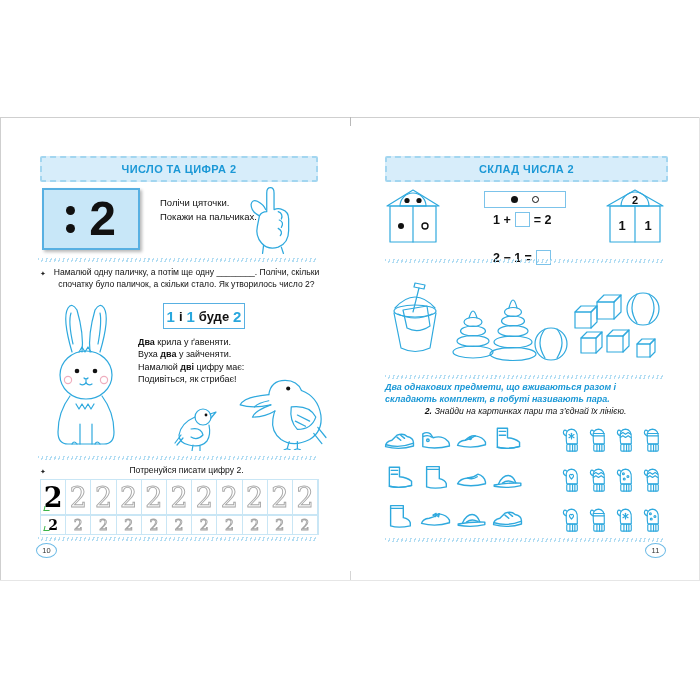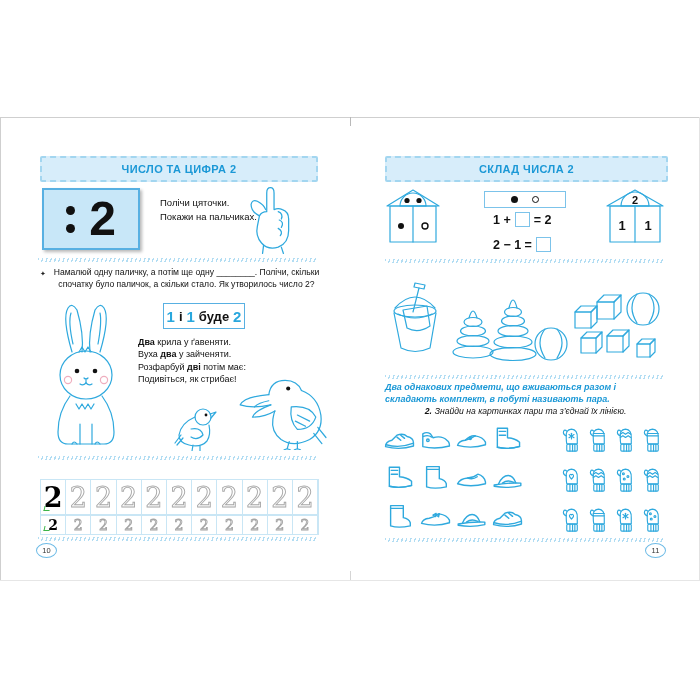--- a/index.html
+++ b/index.html
@@ -118,21 +118,21 @@
     <span class="blue">1</span>
     <span>і</span>
     <span class="blue">1</span>
     <span>буде</span>
     <span class="blue">2</span>
   </div>
 
   <div class="abs poem" style="left:138px;top:336px;width:150px;">
     <div><span></span><b>Два</b><span> крила у ґавеняти.</span></div>
     <div><span>Вуха </span><b>два</b><span> у зайченяти.</span></div>
-    <div><span>Розфарбуй </span><b>дві</b><span> потім має:</span></div>
+    <div><span>Намалюй </span><b>дві</b><span> цифру має:</span></div>
     <div><span>Подивіться, як стрибає!</span><b></b><span></span></div>
   </div>
 
   <svg class="abs" style="left:45px;top:300px;" width="82" height="150" viewBox="0 0 80 150">
     <g class="ln">
       <path d="M26,52 Q16,18 22,8 Q26,2 31,10 Q38,34 36,52"></path>
       <path d="M27,44 Q22,22 25,13"></path>
       <path d="M44,52 Q42,34 49,10 Q54,2 58,8 Q64,18 54,52"></path>
       <path d="M52,44 Q56,22 54,13"></path>
       <ellipse cx="40" cy="75" rx="26" ry="24"></ellipse>
@@ -183,20 +183,24 @@
       <path d="M58,64 L56,71"></path>
         <path d="M66,64 L66,71"></path>
       <path d="M56,71 l-3,1 m3,-1 l3,1"></path>
         <path d="M66,71 l-3,1 m3,-1 l3,1"></path>
     </g>
     <circle class="blk" cx="57" cy="12" r="2"></circle>
   </svg>
 
   <div class="abs hatch" style="left:38px;top:456px;width:278px;"></div>
 
+  <div class="abs task" style="left:40px;top:465px;width:280px;">
+    <span class="bullet">✦</span>
+    <span class="body">Потренуйся писати цифру 2.</span>
+  </div>
 
   <div class="abs prow prow1" style="left:40px;top:479px;">
       <div class="pcell solid">
         <span>2</span>
         <i class="start-mark"></i>
       </div>
       <div class="pcell trace">
         <span>2</span>
       </div>
       <div class="pcell trace">
@@ -287,21 +291,21 @@
   <div class="abs dotstrip" style="left:484px;top:191px;width:80px;height:15px;">
     <i class="fdot"></i>
     <i class="odot"></i>
   </div>
 
   <div class="abs eqn" style="left:493px;top:212px;">
     <span>1 +</span>
     <span class="ansbox"></span>
     <span>= 2</span>
   </div>
-  <div class="abs eqn" style="left:493px;top:237px;align-items:center;">
+  <div class="abs eqn" style="left:493px;top:250px;align-items:center;">
     <span>2 − 1 =</span>
     <span class="ansbox"></span>
   </div>
 
   <svg class="abs" style="left:604px;top:189px;" width="62" height="54" viewBox="0 0 62 54">
     <g class="ln">
       <path d="M31,1 L3,17 L59,17 Z"></path>
       <path d="M17,17 A14,14 0 0 1 45,17 Z"></path>
       <rect x="6" y="17" width="50" height="36"></rect>
       <path d="M31,17 L31,53"></path>

